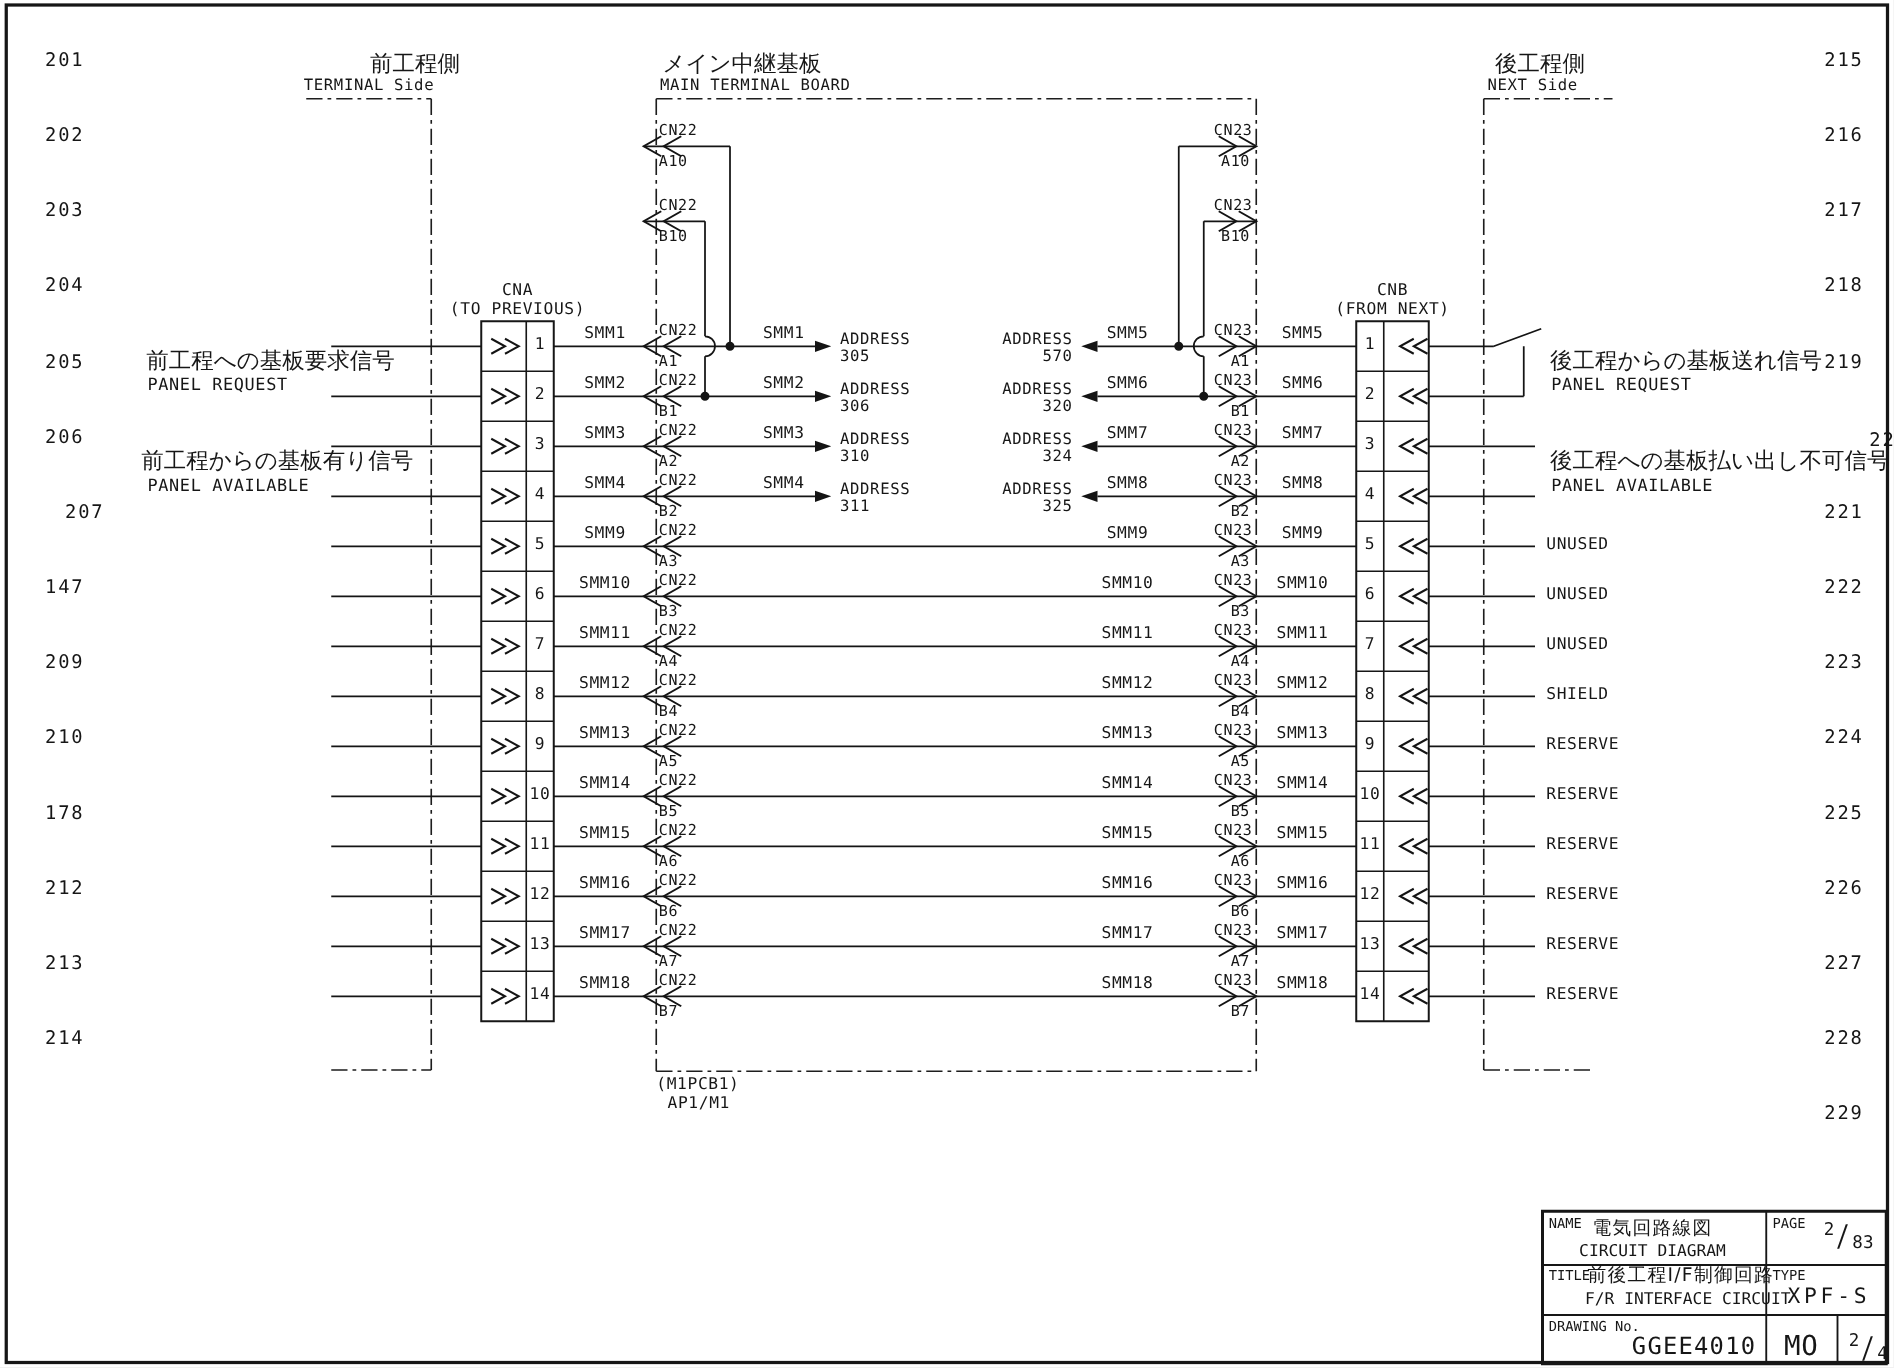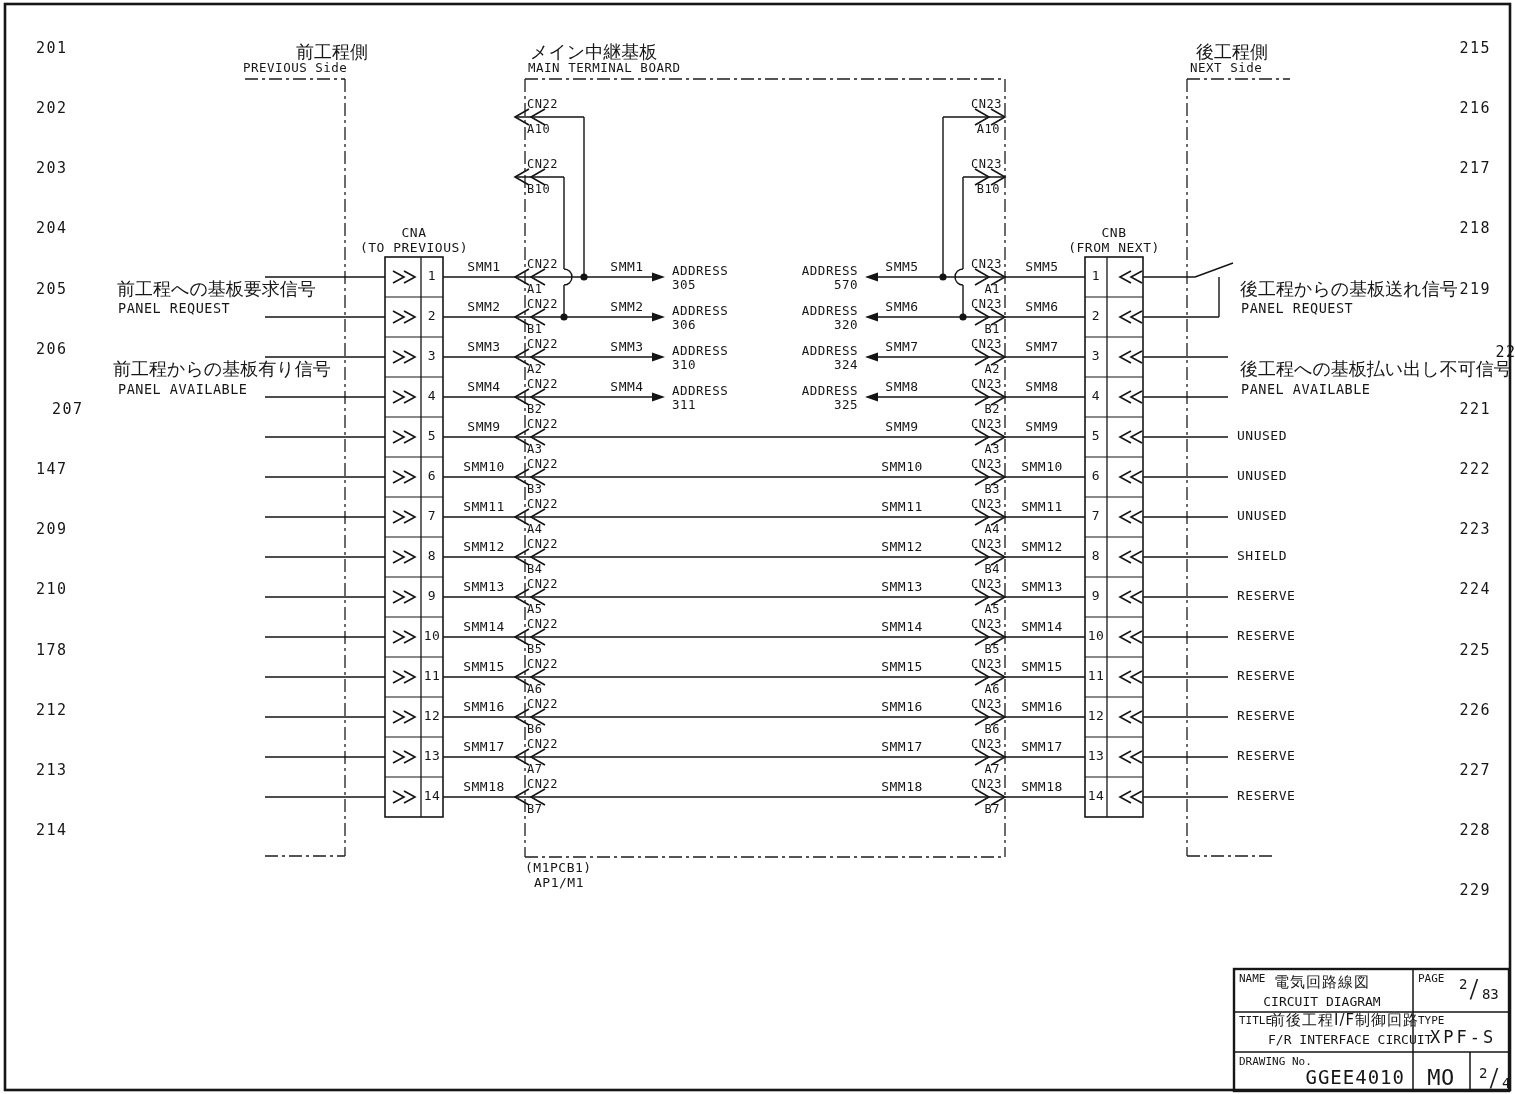--- a/index.html
+++ b/index.html
@@ -45,21 +45,21 @@
       <path d="M1085 297L1143 297M1085 337L1143 337M1085 377L1143 377M1085 417L1143 417M1085 457L1143 457M1085 497L1143 497M1085 537L1143 537M1085 577L1143 577M1085 617L1143 617M1085 657L1143 657M1085 697L1143 697M1085 737L1143 737M1085 777L1143 777" stroke="#161616" stroke-width="1.1" fill="none"></path>
       <path d="M245 79L345 79M345 79L345 856M265 856L345 856M525 79L1005 79M525 79L525 857M1005 79L1005 857M525 857L1005 857M1187 79L1290 79M1187 79L1187 856M1187 856L1273 856" stroke="#1d1d1d" stroke-width="1.3" fill="none" stroke-dasharray="13 4 3 4"></path>
       <path d="M265 277L385 277M443 277L653 277M878 277L1085 277M1143 277L1195 277M265 317L385 317M443 317L653 317M878 317L1085 317M1143 317L1219 317M265 357L385 357M443 357L653 357M878 357L1085 357M1143 357L1228 357M265 397L385 397M443 397L653 397M878 397L1085 397M1143 397L1228 397M265 437L385 437M443 437L1085 437M1143 437L1228 437M265 477L385 477M443 477L1085 477M1143 477L1228 477M265 517L385 517M443 517L1085 517M1143 517L1228 517M265 557L385 557M443 557L1085 557M1143 557L1228 557M265 597L385 597M443 597L1085 597M1143 597L1228 597M265 637L385 637M443 637L1085 637M1143 637L1228 637M265 677L385 677M443 677L1085 677M1143 677L1228 677M265 717L385 717M443 717L1085 717M1143 717L1228 717M265 757L385 757M443 757L1085 757M1143 757L1228 757M265 797L385 797M443 797L1085 797M1143 797L1228 797M1195 277L1233 263M1219 277L1219 317M515 117L584 117M584 117L584 277M515 177L564 177M564 177L564 269M564 269A8 8 0 0 1 564 285M564 285L564 317M943 117L1005 117M943 117L943 277M963 177L1005 177M963 177L963 269M963 269A8 8 0 0 0 963 285M963 285L963 317" stroke="#141414" stroke-width="1.4" fill="none"></path>
       <path d="M529 269L515 277L529 285M545 269L531 277L545 285M991 269L1005 277L991 285M975 269L989 277L975 285M393 271L404 277L393 283M404 271L415 277L404 283M1131 271L1120 277L1131 283M1142 271L1131 277L1142 283M529 309L515 317L529 325M545 309L531 317L545 325M991 309L1005 317L991 325M975 309L989 317L975 325M393 311L404 317L393 323M404 311L415 317L404 323M1131 311L1120 317L1131 323M1142 311L1131 317L1142 323M529 349L515 357L529 365M545 349L531 357L545 365M991 349L1005 357L991 365M975 349L989 357L975 365M393 351L404 357L393 363M404 351L415 357L404 363M1131 351L1120 357L1131 363M1142 351L1131 357L1142 363M529 389L515 397L529 405M545 389L531 397L545 405M991 389L1005 397L991 405M975 389L989 397L975 405M393 391L404 397L393 403M404 391L415 397L404 403M1131 391L1120 397L1131 403M1142 391L1131 397L1142 403M529 429L515 437L529 445M545 429L531 437L545 445M991 429L1005 437L991 445M975 429L989 437L975 445M393 431L404 437L393 443M404 431L415 437L404 443M1131 431L1120 437L1131 443M1142 431L1131 437L1142 443M529 469L515 477L529 485M545 469L531 477L545 485M991 469L1005 477L991 485M975 469L989 477L975 485M393 471L404 477L393 483M404 471L415 477L404 483M1131 471L1120 477L1131 483M1142 471L1131 477L1142 483M529 509L515 517L529 525M545 509L531 517L545 525M991 509L1005 517L991 525M975 509L989 517L975 525M393 511L404 517L393 523M404 511L415 517L404 523M1131 511L1120 517L1131 523M1142 511L1131 517L1142 523M529 549L515 557L529 565M545 549L531 557L545 565M991 549L1005 557L991 565M975 549L989 557L975 565M393 551L404 557L393 563M404 551L415 557L404 563M1131 551L1120 557L1131 563M1142 551L1131 557L1142 563M529 589L515 597L529 605M545 589L531 597L545 605M991 589L1005 597L991 605M975 589L989 597L975 605M393 591L404 597L393 603M404 591L415 597L404 603M1131 591L1120 597L1131 603M1142 591L1131 597L1142 603M529 629L515 637L529 645M545 629L531 637L545 645M991 629L1005 637L991 645M975 629L989 637L975 645M393 631L404 637L393 643M404 631L415 637L404 643M1131 631L1120 637L1131 643M1142 631L1131 637L1142 643M529 669L515 677L529 685M545 669L531 677L545 685M991 669L1005 677L991 685M975 669L989 677L975 685M393 671L404 677L393 683M404 671L415 677L404 683M1131 671L1120 677L1131 683M1142 671L1131 677L1142 683M529 709L515 717L529 725M545 709L531 717L545 725M991 709L1005 717L991 725M975 709L989 717L975 725M393 711L404 717L393 723M404 711L415 717L404 723M1131 711L1120 717L1131 723M1142 711L1131 717L1142 723M529 749L515 757L529 765M545 749L531 757L545 765M991 749L1005 757L991 765M975 749L989 757L975 765M393 751L404 757L393 763M404 751L415 757L404 763M1131 751L1120 757L1131 763M1142 751L1131 757L1142 763M529 789L515 797L529 805M545 789L531 797L545 805M991 789L1005 797L991 805M975 789L989 797L975 805M393 791L404 797L393 803M404 791L415 797L404 803M1131 791L1120 797L1131 803M1142 791L1131 797L1142 803M529 109L515 117L529 125M545 109L531 117L545 125M529 169L515 177L529 185M545 169L531 177L545 185M991 109L1005 117L991 125M975 109L989 117L975 125M991 169L1005 177L991 185M975 169L989 177L975 185" stroke="#141414" stroke-width="1.6" fill="none"></path>
       <path d="M665 277l-13 -4.5v9zM865 277l13 -4.5v9zM665 317l-13 -4.5v9zM865 317l13 -4.5v9zM665 357l-13 -4.5v9zM865 357l13 -4.5v9zM665 397l-13 -4.5v9zM865 397l13 -4.5v9zM584 277m-3.6 0a3.6 3.6 0 1 0 7.2 0a3.6 3.6 0 1 0 -7.2 0M564 317m-3.6 0a3.6 3.6 0 1 0 7.2 0a3.6 3.6 0 1 0 -7.2 0M943 277m-3.6 0a3.6 3.6 0 1 0 7.2 0a3.6 3.6 0 1 0 -7.2 0M963 317m-3.6 0a3.6 3.6 0 1 0 7.2 0a3.6 3.6 0 1 0 -7.2 0" fill="#141414" stroke="none"></path>
       <rect x="1234" y="969" width="275" height="122" fill="none" stroke="#161616" stroke-width="2.4"></rect>
       <path d="M1234 1012L1509 1012M1234 1052L1509 1052M1413 969L1413 1052M1413 1052L1413 1091M1470 1052L1470 1091" stroke="#161616" stroke-width="1.5" fill="none"></path>
     </svg>
 
   <div class="lbl jp" style="left:296px;top:43px">前工程側</div>
-  <div class="lbl hdr-en" style="left:243px;top:61px">PREVIOUS Side</div>
+  <div class="lbl hdr-en" style="left:243px;top:61px">TERMINAL Side</div>
   <div class="lbl jp" style="left:530px;top:43px">メイン中継基板</div>
   <div class="lbl hdr-en" style="left:528px;top:61px">MAIN TERMINAL BOARD</div>
   <div class="lbl jp" style="left:1196px;top:43px">後工程側</div>
   <div class="lbl hdr-en" style="left:1190px;top:61px">NEXT Side</div>
 
   <div class="lbl mono13 c" style="left:414px;top:226px">CNA</div>
   <div class="lbl mono13 c" style="left:414px;top:241px">(TO PREVIOUS)</div>
   <div class="lbl mono13 c" style="left:1114px;top:226px">CNB</div>
   <div class="lbl mono13 c" style="left:1114px;top:241px">(FROM NEXT)</div>
 

